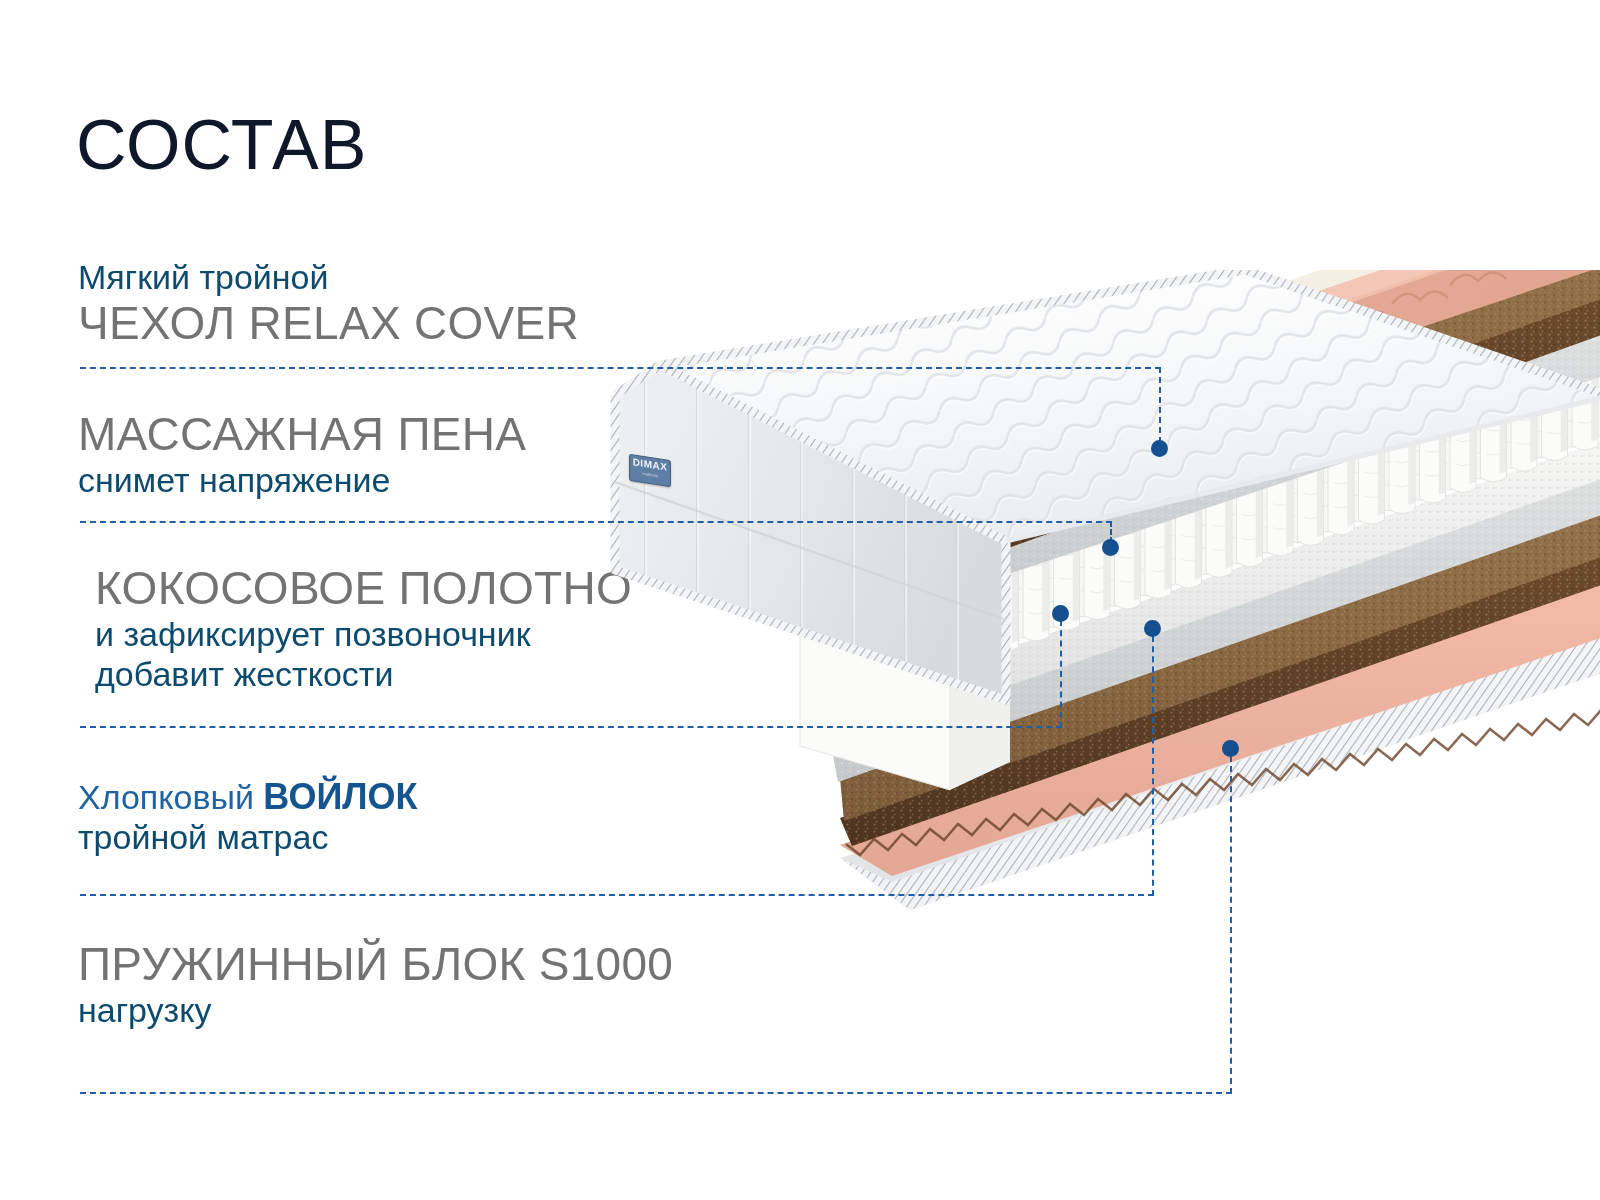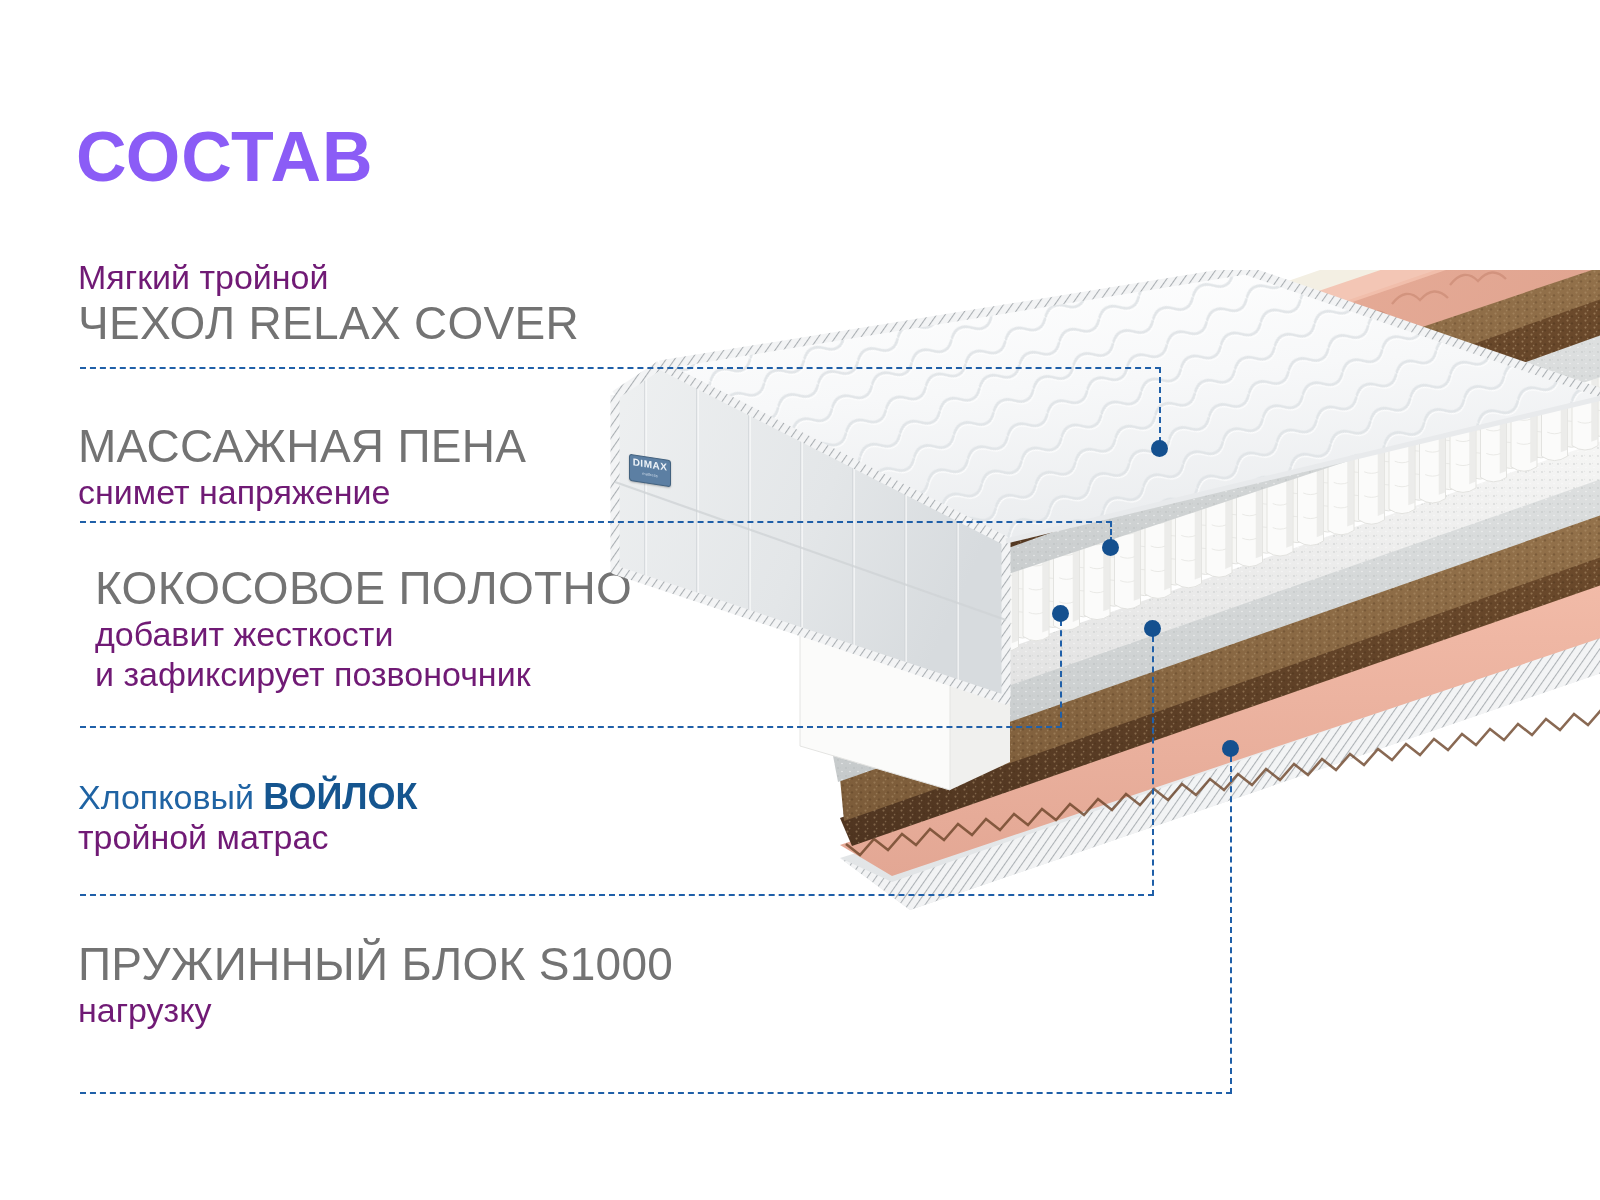--- a/index.html
+++ b/index.html
@@ -6,35 +6,35 @@
   body{
     width:1600px;height:1200px;overflow:hidden;position:relative;
     font-family:"Liberation Sans","DejaVu Sans",sans-serif;
     color:#15558f;
     -webkit-font-smoothing:antialiased;
   }
   #stage{position:absolute;inset:0;width:1600px;height:1200px;}
 
   
   .title{
-    position:absolute;left:76px;top:122px;
-    font-size:70px;font-weight:700;letter-spacing:1px;
-    color:#8b5cf6;line-height:1;
+    position:absolute;left:76px;top:110px;
+    font-size:70px;font-weight:400;letter-spacing:1px;
+    color:#0f172a;line-height:1;
   }
 
   
   .block{position:absolute;left:78px;}
   .line{line-height:1.16;white-space:nowrap;}
-  .lite{font-weight:400;font-size:34px;color:#701a75;}
+  .lite{font-weight:400;font-size:34px;color:#0c4a6e;}
   .bold{font-weight:400;font-size:46px;color:#737373;letter-spacing:.3px;}
   .mix{font-size:34px;color:#1f63a3;font-weight:400;}
   .mix b{font-weight:700;color:#15558f;font-size:36px;}
 
   .b1{top:258px;}
-  .b2{top:420px;}
+  .b2{top:408px;}
   .b3{top:562px;margin-left:17px;}
   .b4{top:776px;}
   .b5{top:938px;}
 
   
   .dash-h{
     position:absolute;height:0;border-top:2px dashed #1f5fa8;
   }
   .dash-v{
     position:absolute;width:0;border-left:2px dashed #1f5fa8;
@@ -75,22 +75,22 @@
     <div class="line bold">ЧЕХОЛ RELAX COVER</div>
   </div>
 
   <div class="block b2">
     <div class="line bold">МАССАЖНАЯ ПЕНА</div>
     <div class="line lite">снимет напряжение</div>
   </div>
 
   <div class="block b3">
     <div class="line bold">КОКОСОВОЕ ПОЛОТНО</div>
+    <div class="line lite">и зафиксирует позвоночник</div>
     <div class="line lite">добавит жесткости</div>
-    <div class="line lite">и зафиксирует позвоночник</div>
   </div>
 
   <div class="block b4">
     <div class="line mix"><span>Хлопковый</span> <b>ВОЙЛОК</b></div>
     <div class="line lite">тройной матрас</div>
   </div>
 
   <div class="block b5">
     <div class="line bold">ПРУЖИННЫЙ БЛОК S1000</div>
     <div class="line lite">нагрузку</div>

